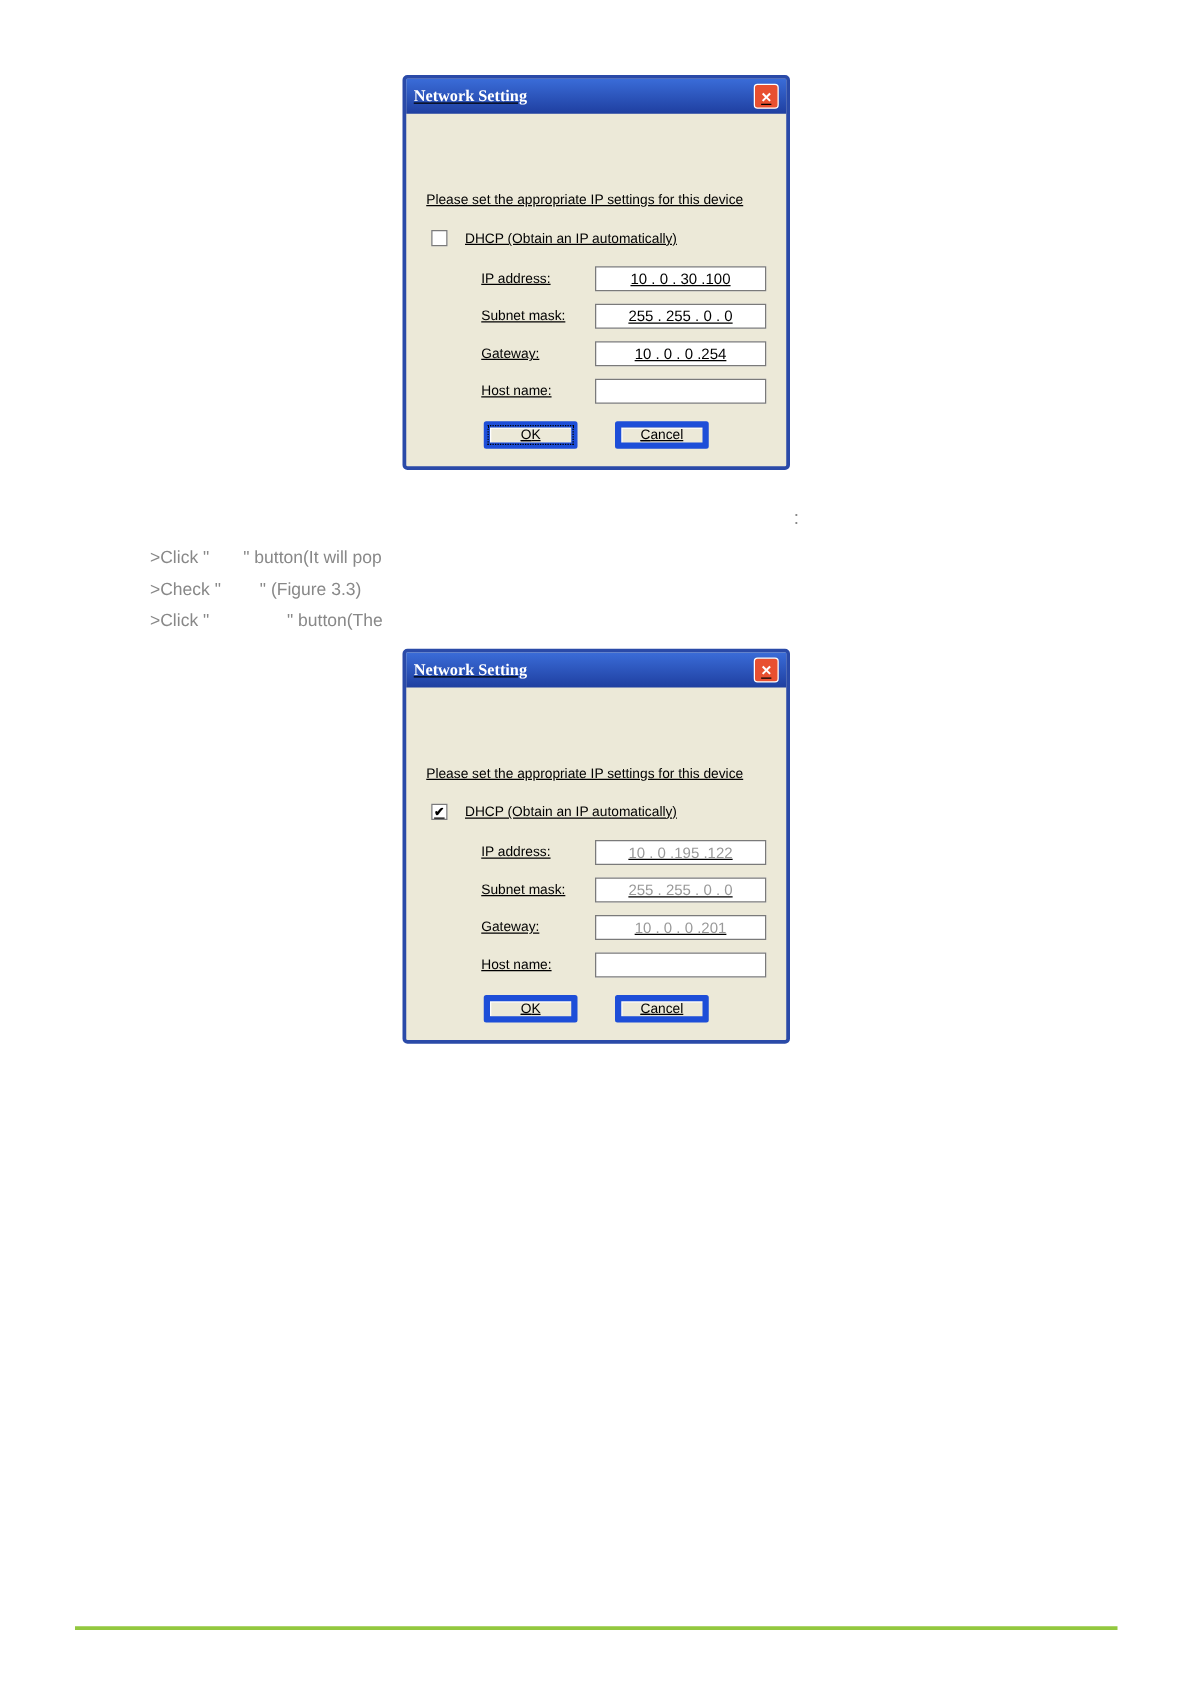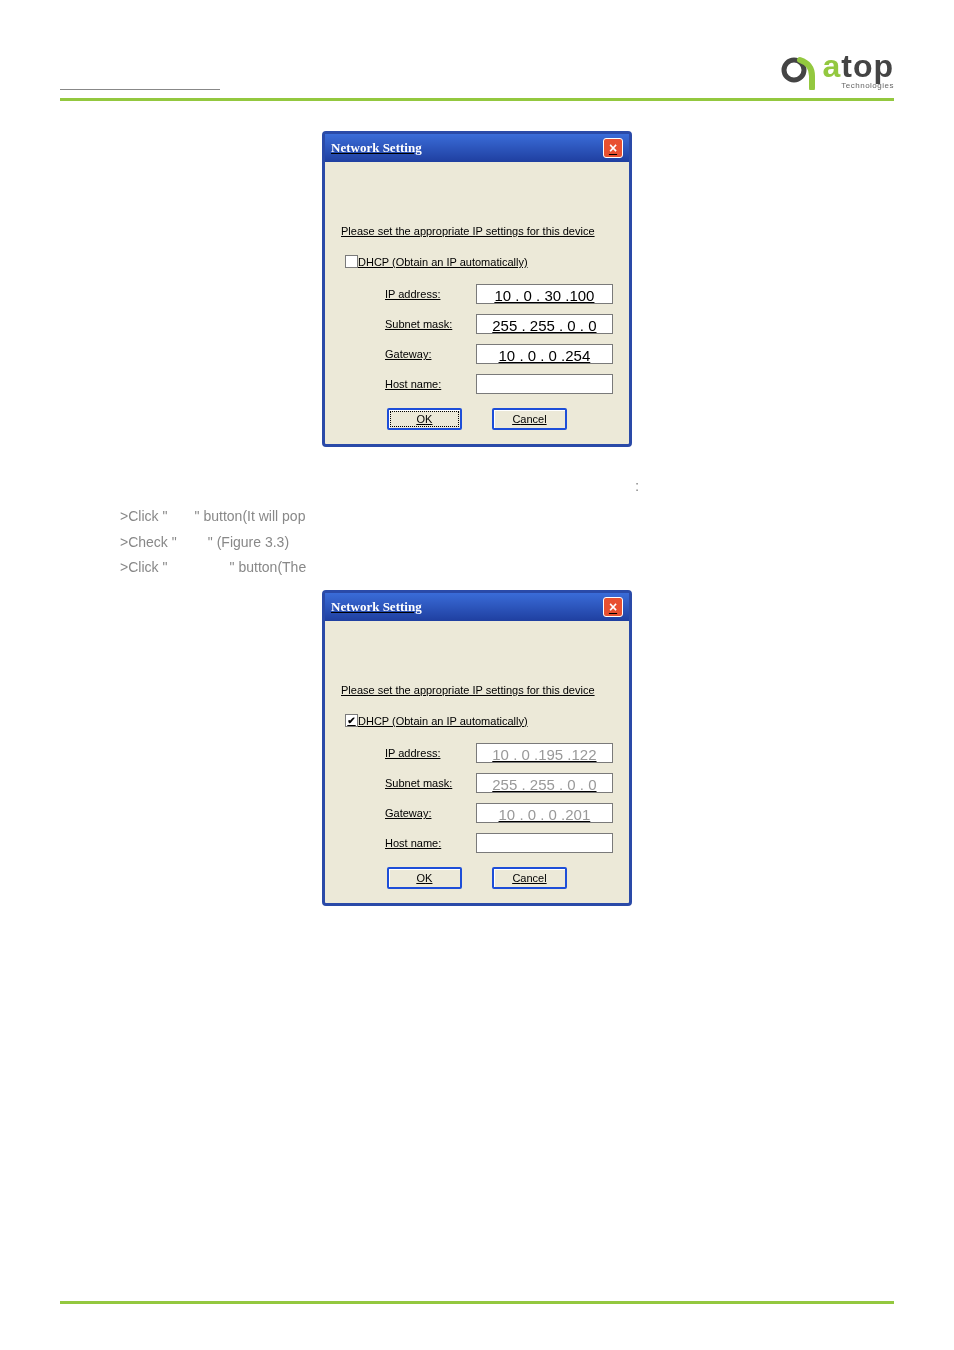--- a/index.html
+++ b/index.html
@@ -102,21 +102,21 @@
   }
   .dlg-msg {
     margin-bottom: 16px;
     line-height: 1.4;
     margin-top: 48px;
   }
   .dlg-check {
     margin-bottom: 16px;
     display: flex;
     align-items: center;
-    gap: 0;
+    gap: 14px;
     padding-left: 4px;
   }
   .checkbox {
     width: 13px;
     height: 13px;
     border: 1px solid #7a7a7a;
     background: #fff;
     display: inline-flex;
     align-items: center;
     justify-content: center;
@@ -131,38 +131,38 @@
   }
   .field-row label {
     width: 100px;
   }
   .ip-input {
     width: 150px;
     height: 20px;
     border: 1px solid #7a7a7a;
     background: #fff;
     font-family: Tahoma, sans-serif;
-    font-size: 15px;
+    font-size: 12px;
     text-align: center;
     padding: 2px 4px;
   }
   .ip-input.disabled {
     color: #999;
     background: #fff;
   }
   .dlg-buttons {
     display: flex;
     justify-content: center;
     gap: 30px;
     margin-top: 14px;
   }
   .btn {
     width: 75px;
     height: 22px;
-    border: 2px solid #1d4ed8;
+    border: 5px solid #1d4ed8;
     background: #ece9d8;
     font-family: Tahoma, sans-serif;
     font-size: 11px;
     border-radius: 2px;
     box-shadow: 1px 1px 0 #fff inset;
   }
   .btn.focus {
     outline: 1px dotted #000;
     outline-offset: -4px;
   }
@@ -197,33 +197,20 @@
     font-size: 10px;
     color: #888;
     display: flex;
     justify-content: space-between;
   }
 </style>
 </head>
 <body>
 
 <div class="page">
-  <div class="header">
-    <div class="header-left"></div>
-    <div class="logo">
-      <svg class="logo-icon" viewBox="0 0 40 40">
-        <circle cx="14" cy="20" r="10" fill="none" stroke="#444" stroke-width="5"></circle>
-        <path d="M20 10 Q32 14 32 26 L32 38" fill="none" stroke="#93c83f" stroke-width="6" stroke-linecap="round"></path>
-      </svg>
-      <div class="logo-text">
-        <div class="logo-main"><span class="g">a</span><span class="k">top</span></div>
-        <div class="logo-sub">Technologies</div>
-      </div>
-    </div>
-  </div>
 
   <div class="dialog-wrap">
     <div class="dialog">
       <div class="dlg-title">
         <span>Network Setting</span>
         <span class="dlg-close">×</span>
       </div>
       <div class="dlg-body">
         <div class="dlg-msg">Please set the appropriate IP settings for this device</div>
         <div class="dlg-check">

